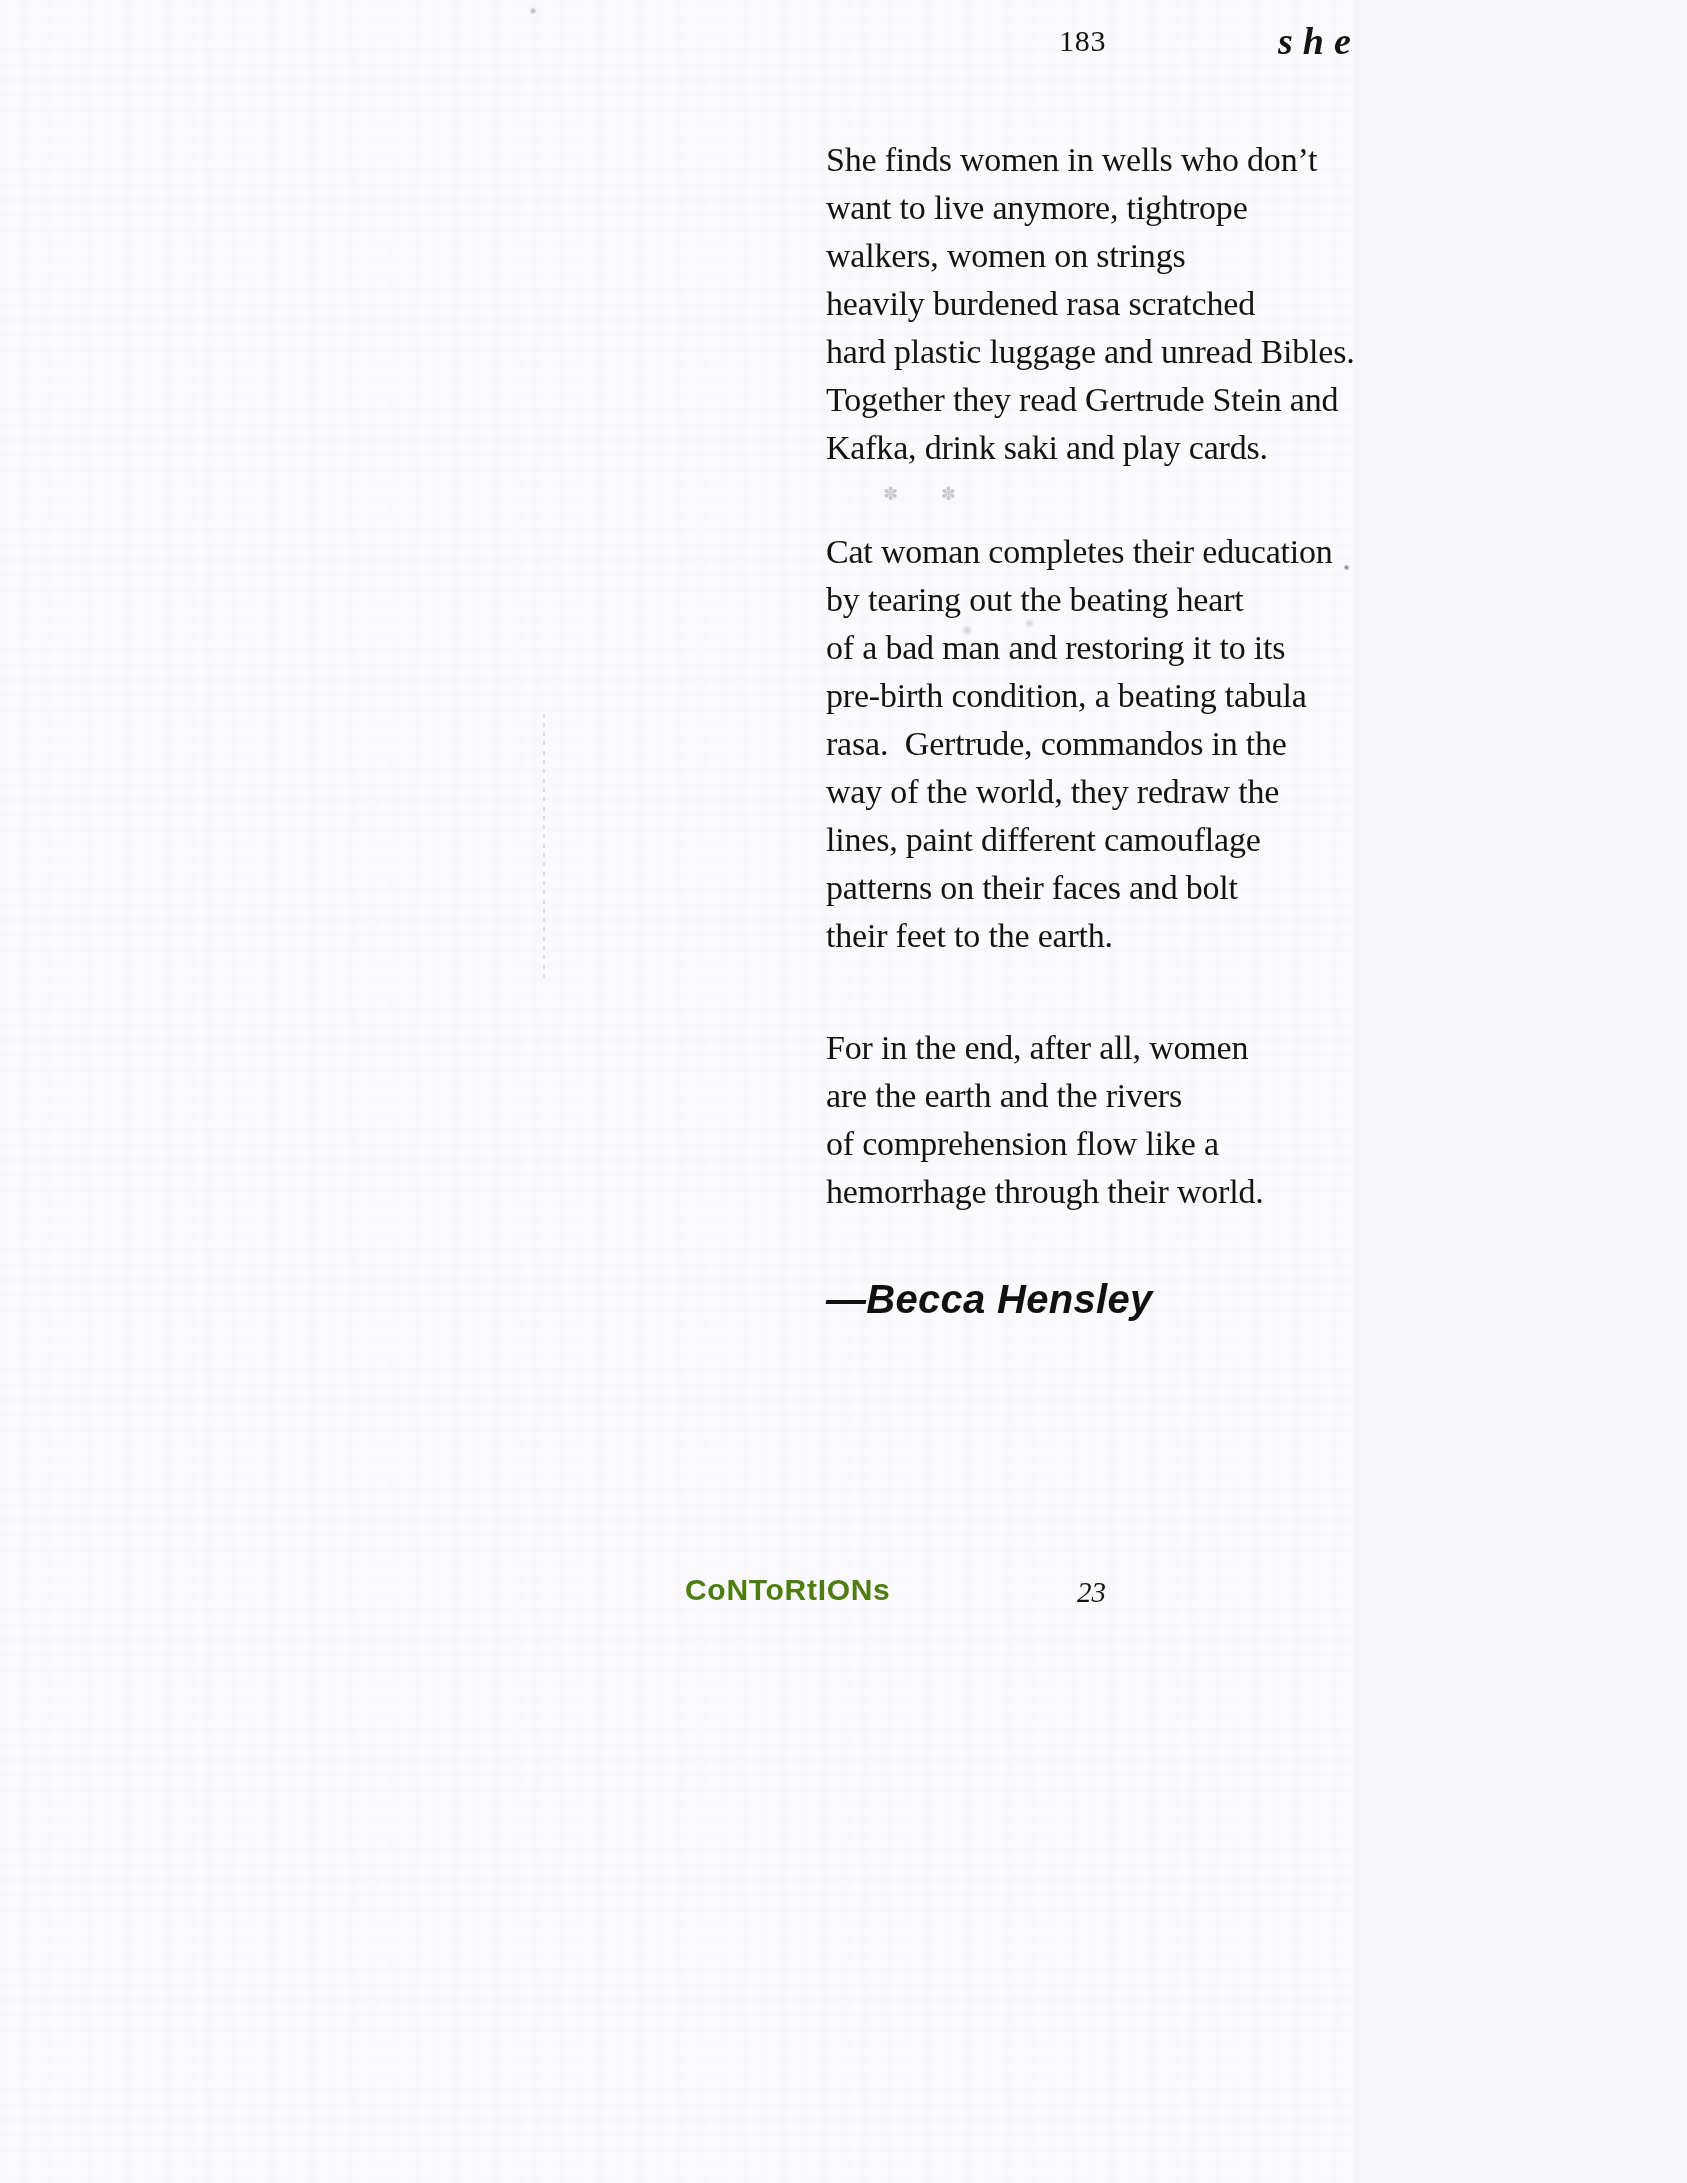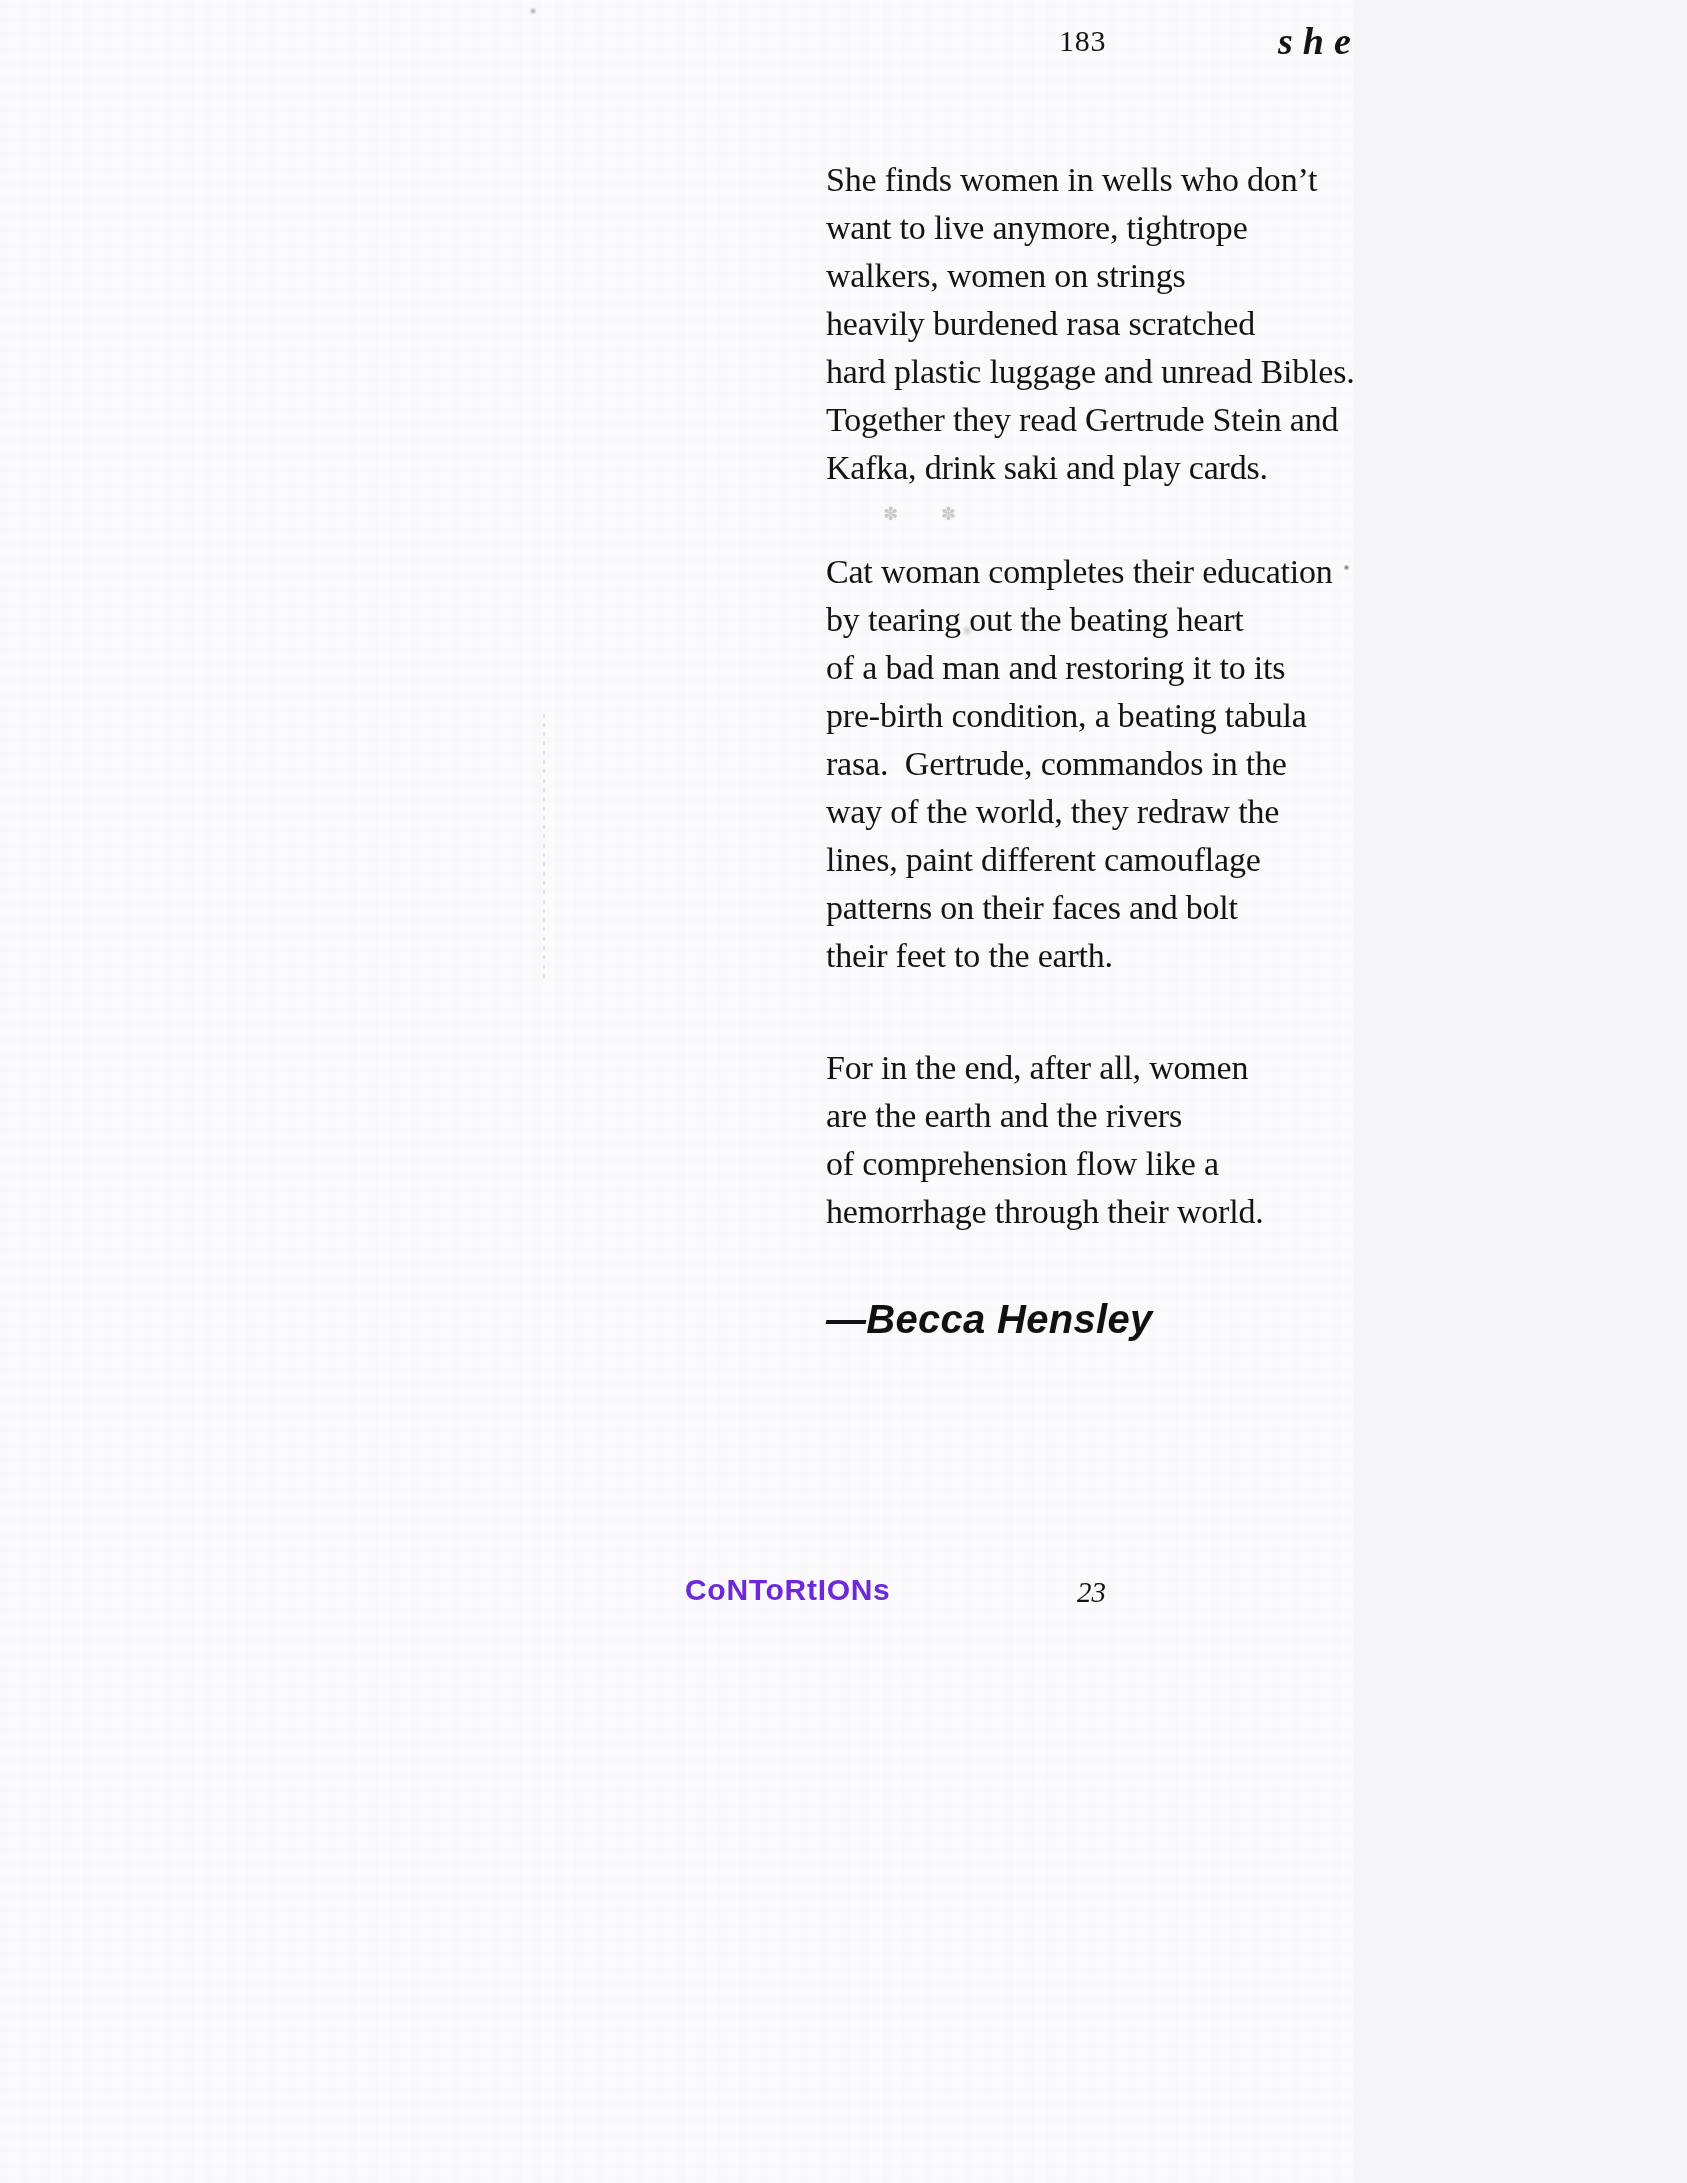--- a/index.html
+++ b/index.html
@@ -90,21 +90,21 @@
     font-size: 38px;
     font-style: italic;
     font-weight: 700;
     letter-spacing: 10px;
   }
 
   
   .poem {
     position: absolute;
     left: 826px;
-    top: 156px;
+    top: 136px;
     width: 662px;
   }
   .line {
     margin: 0;
     font-size: 34px;
     line-height: 48px;
     letter-spacing: -0.2px;
     white-space: pre;
   }
   .stanza { margin: 0; }
@@ -130,21 +130,21 @@
 
   
   .section-title {
     position: absolute;
     left: 685px;
     top: 1573px;
     font-family: "Liberation Sans", sans-serif;
     font-size: 30px;
     font-weight: 700;
     letter-spacing: 0.7px;
-    color: #6d28d9;
+    color: #4d7c0f;
   }
   .pg-bottom {
     position: absolute;
     left: 1077px;
     top: 1576px;
     font-size: 29px;
     font-style: italic;
   }
 </style>
 </head>

